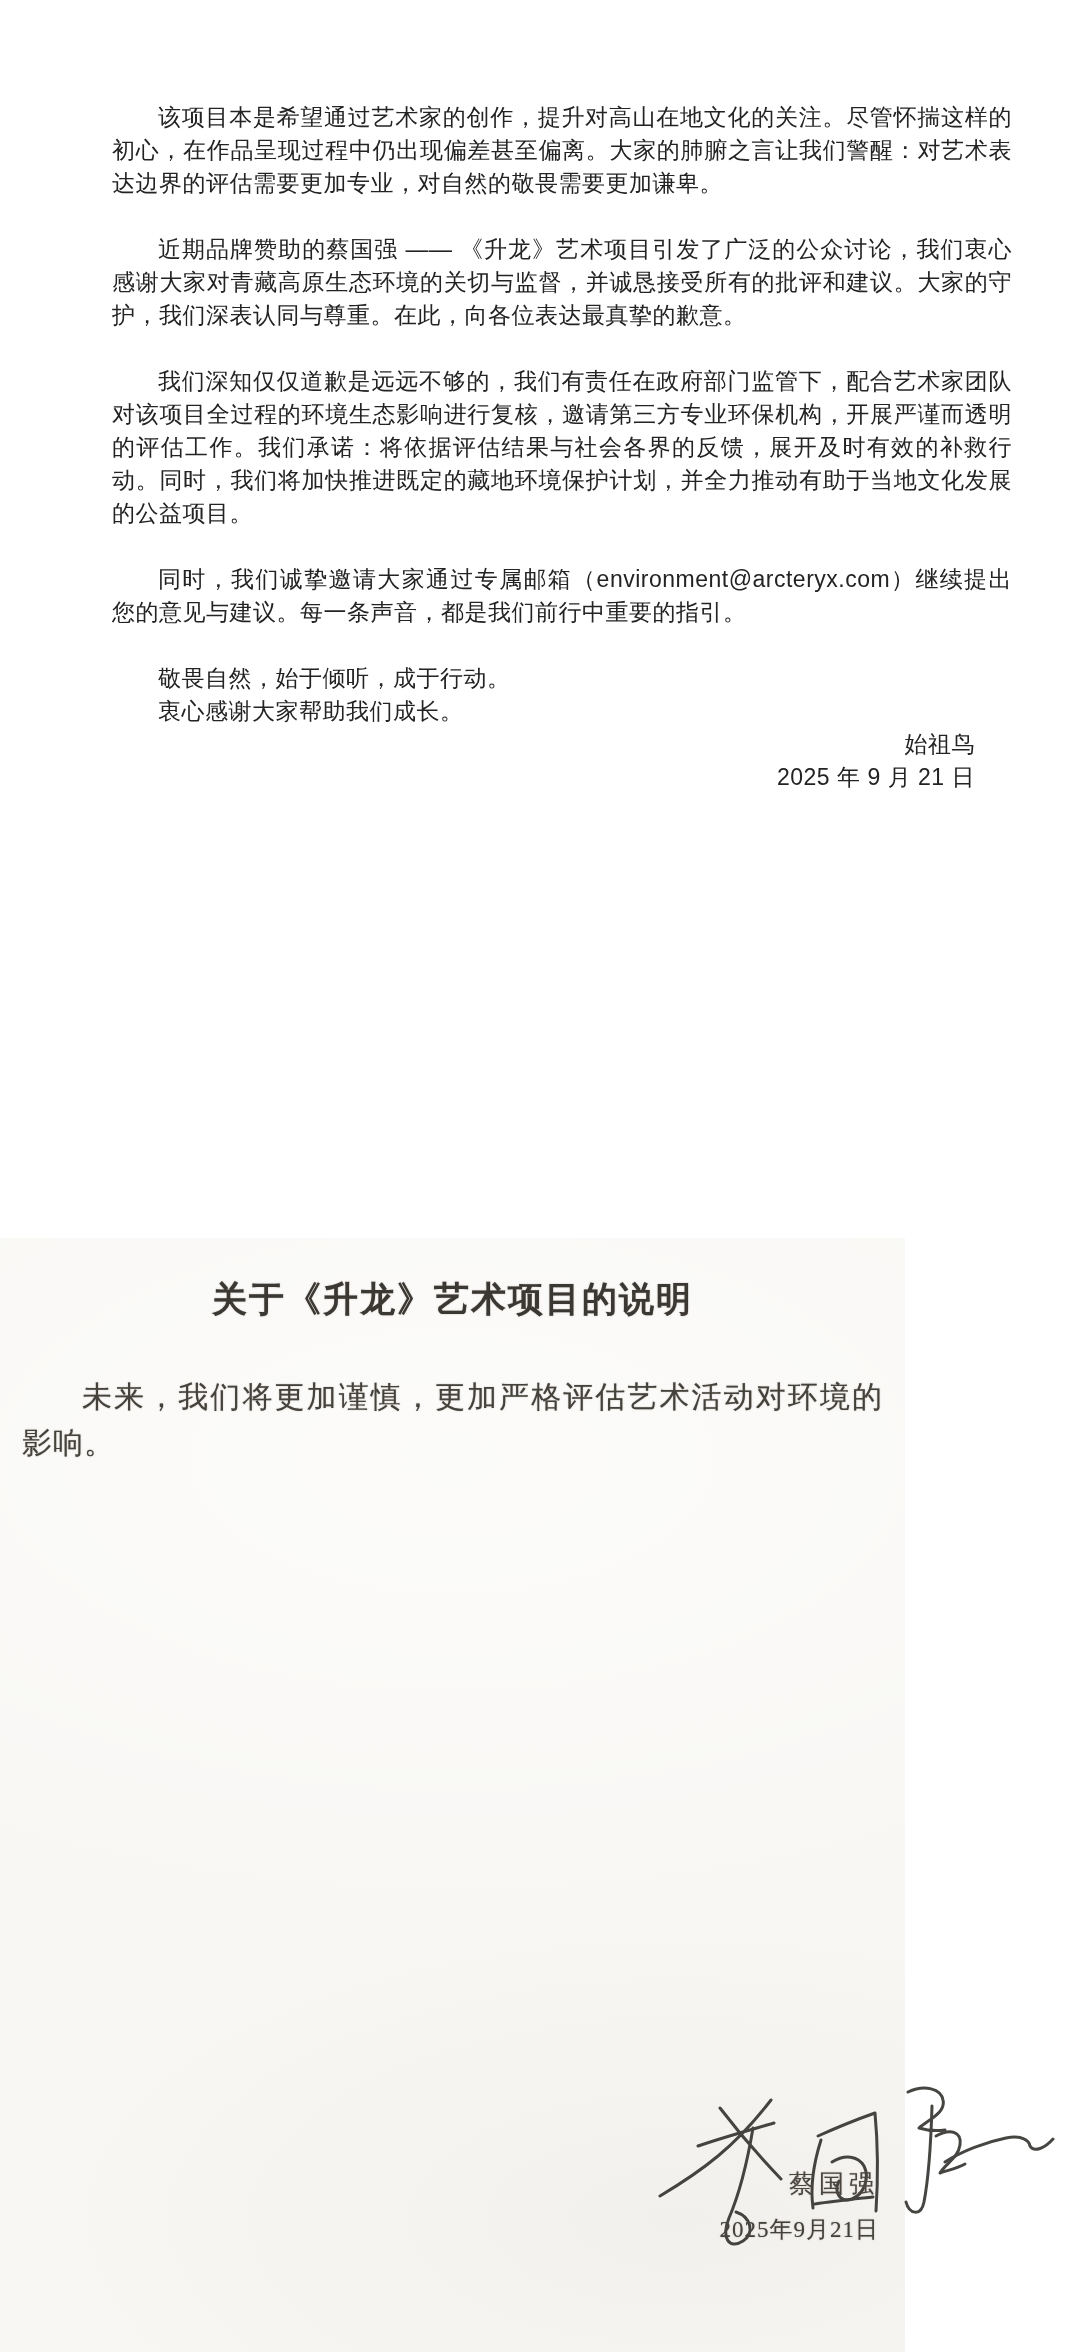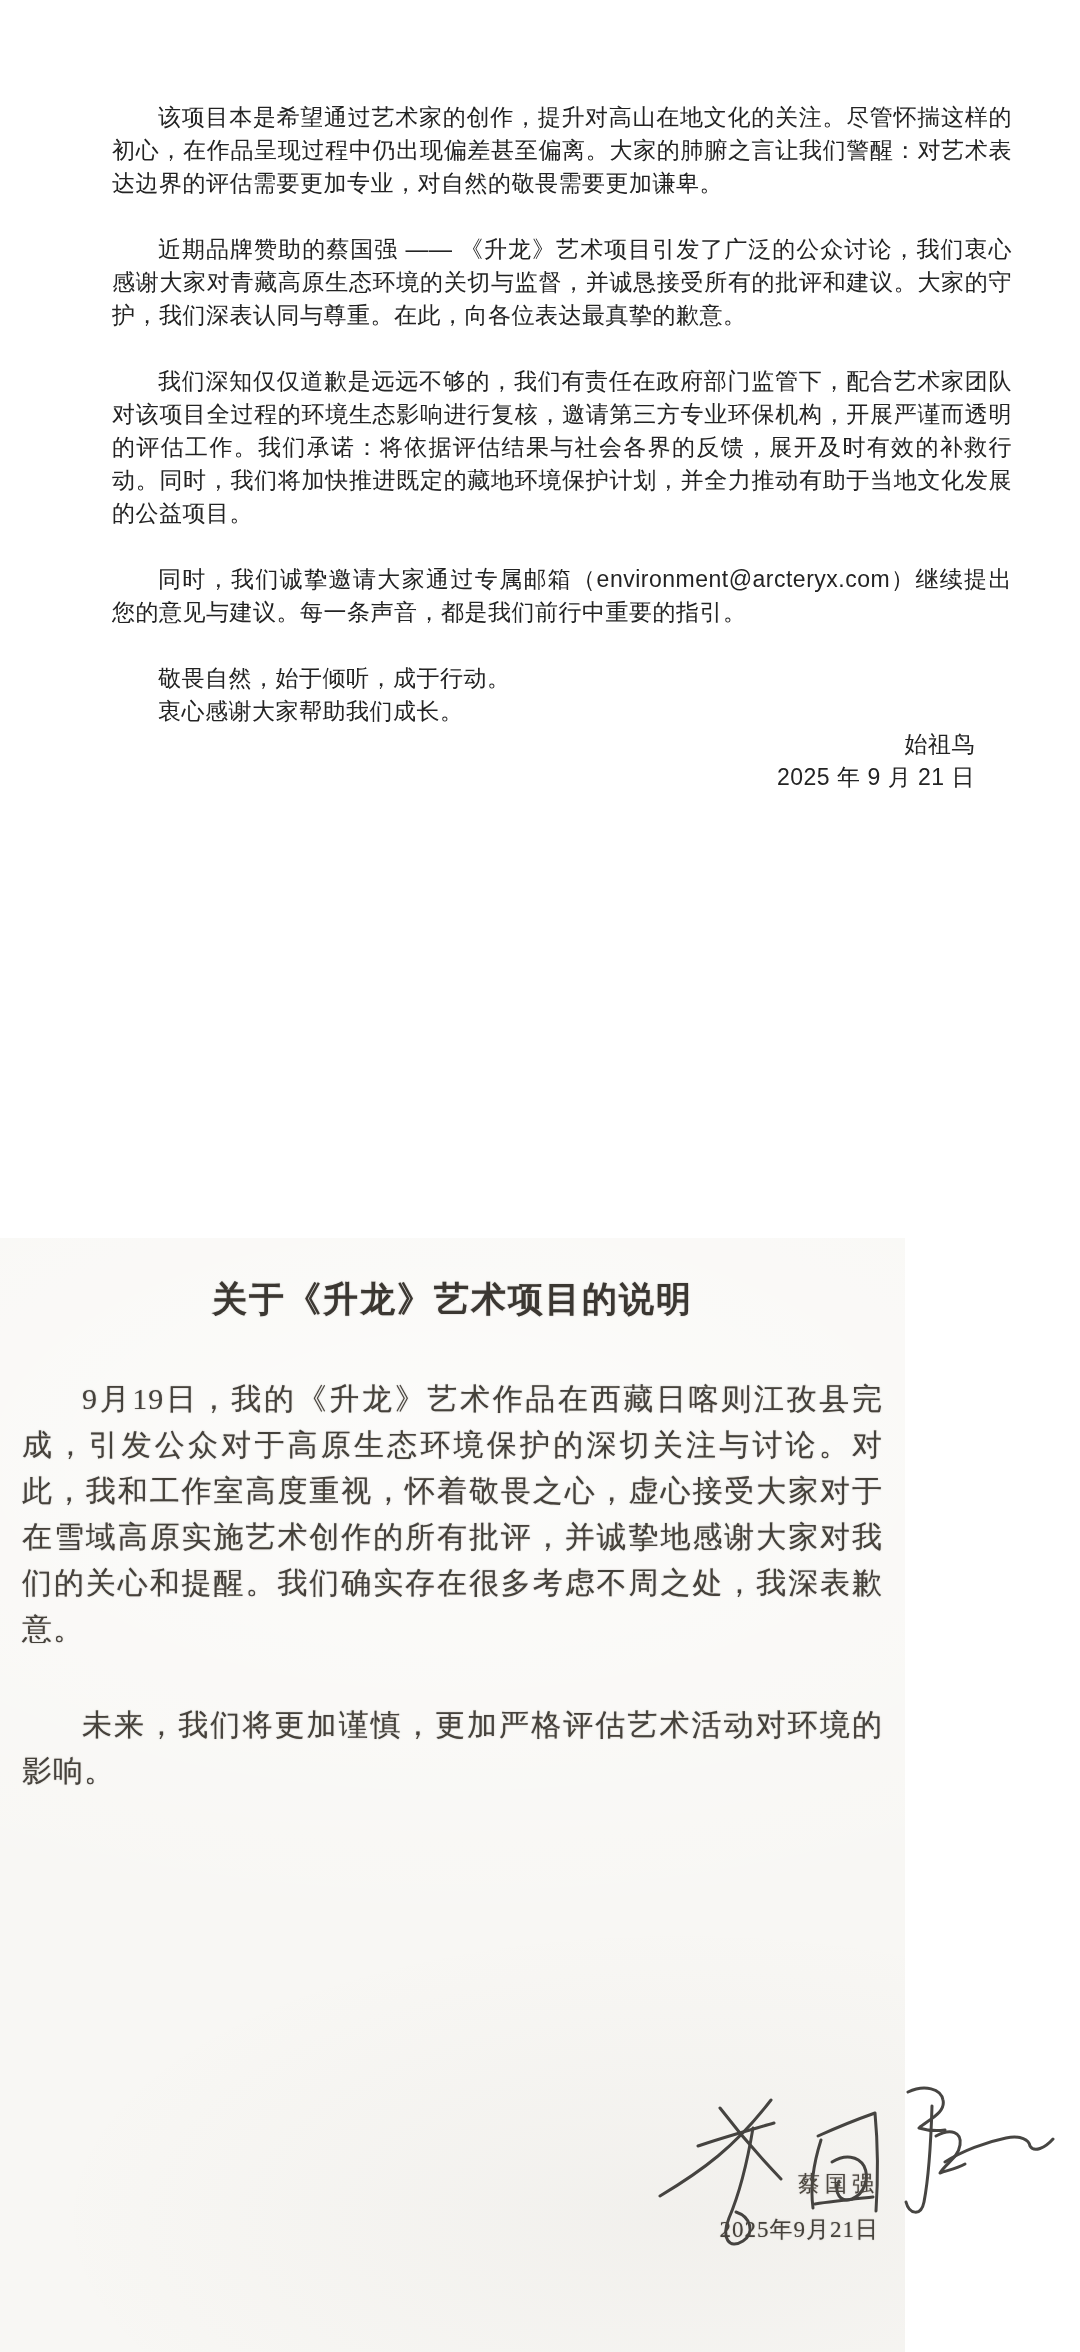--- a/index.html
+++ b/index.html
@@ -81,21 +81,21 @@
     position: absolute;
     left: 640px;
     top: 822px;
     width: 420px;
     height: 210px;
   }
   .doc2 .printed-name {
     position: absolute;
     right: 26px;
     top: 928px;
-    font-size: 22px;
+    font-size: 25px;
     line-height: 36px;
     letter-spacing: 5px;
     color: #4a453e;
     text-align: right;
   }
   .doc2 .printed-date {
     position: absolute;
     right: 26px;
     top: 972px;
     font-size: 23px;
@@ -120,21 +120,20 @@
 
   <div class="sign-block">
     <div>始祖鸟</div>
     <div>2025 年 9 月 21 日</div>
   </div>
 </div>
 
 <div class="doc2">
   <h1 class="title fuzzy">关于《升龙》艺术项目的说明</h1>
 
-  <p class="para fuzzy">9月19日，我的《升龙》艺术作品在西藏日喀则江孜县完成，引发公众对于高原生态环境保护的深切关注与讨论。对此，我和工作室高度重视，怀着敬畏之心，虚心接受大家对于在雪域高原实施艺术创作的所有批评，并诚挚地感谢大家对我们的关心和提醒。我们确实存在很多考虑不周之处，我深表歉意。</p>
   <p class="para fuzzy last">未来，我们将更加谨慎，更加严格评估艺术活动对环境的影响。</p>
 
   <svg class="handwritten-sign" viewBox="0 0 420 210" fill="none" xmlns="http://www.w3.org/2000/svg">
     <g stroke="#2e2c29" stroke-width="3" stroke-linecap="round" stroke-linejoin="round" opacity="0.88">
 
       <path d="M131,40 C114,62 96,81 78,96 C60,111 40,124 20,136"></path>
       <path d="M80,48 C96,69 116,93 141,119"></path>
       <path d="M58,86 C84,77 110,70 134,63"></path>
       <path d="M113,68 C108,98 101,130 89,158 C81,178 89,190 103,181 C115,173 111,157 96,152"></path>
 

